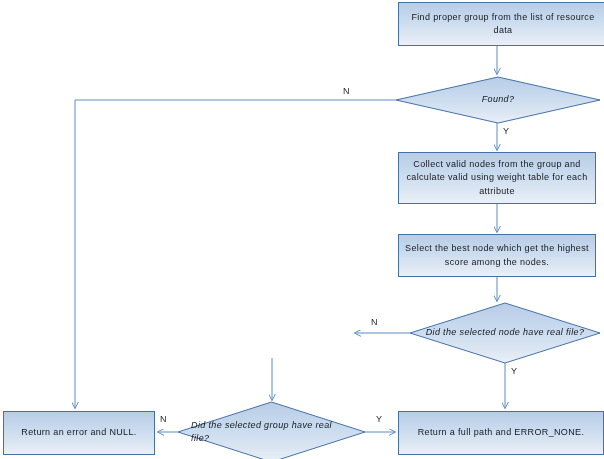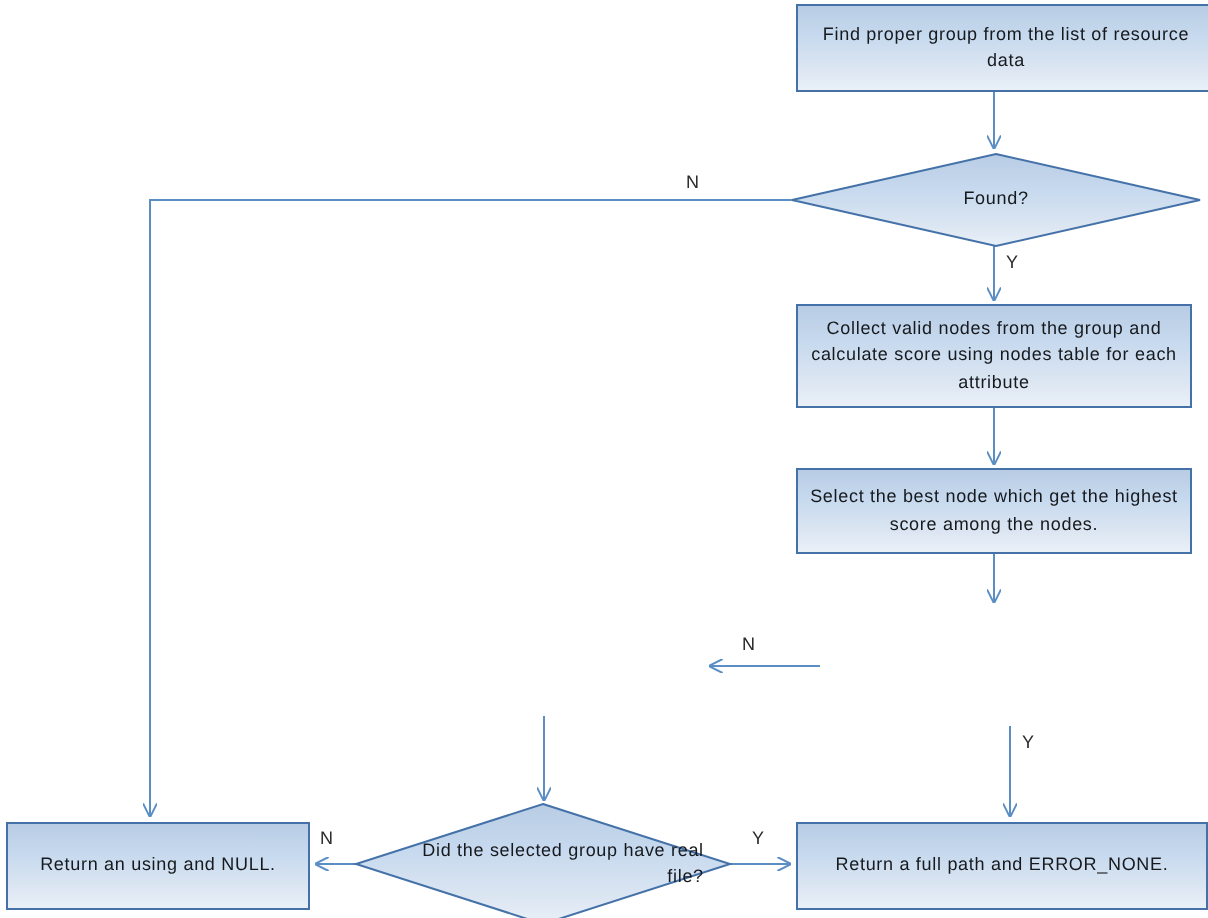--- a/index.html
+++ b/index.html
@@ -52,26 +52,27 @@
   }
   .diamond-label {
     position: absolute;
     left: 0;
     top: 0;
     width: 100%;
     height: 100%;
     display: flex;
     align-items: center;
     justify-content: center;
-    text-align: right;
+    text-align: left;
     font-size: 9px;
     line-height: 1.45;
     letter-spacing: 0.35px;
     color: #16191d;
     pointer-events: none;
+    font-style: italic;
   }
   .diamond-label span {
     display: block;
     max-width: 86%;
   }
   .edge-label {
     position: absolute;
     font-size: 9px;
     color: #2a2a2a;
     letter-spacing: 0.3px;
@@ -118,45 +119,53 @@
 
       <path d="M 365 432 L 395 432" marker-end="url(#arrow)"></path>
     </g>
   </svg>
 
   <div class="node proc" style="left:398px; top:2px; width:210px; height:44px;">
     <span>Find proper group from the list of resource data</span>
   </div>
 
   <div class="node proc" style="left:398px; top:152px; width:198px; height:52px;">
-    <span>Collect valid nodes from the group and calculate score using nodes table for each attribute</span>
+    <span>Collect valid nodes from the group and calculate valid using weight table for each attribute</span>
   </div>
 
   <div class="node proc" style="left:398px; top:234px; width:198px; height:43px;">
     <span>Select the best node which get the highest score among the nodes.</span>
   </div>
 
 
   <div class="node proc" style="left:3px; top:411px; width:152px; height:44px;">
-    <span>Return an using and NULL.</span>
+    <span>Return an error and NULL.</span>
   </div>
 
   <div class="node proc" style="left:398px; top:411px; width:206px; height:44px;">
     <span>Return a full path and ERROR_NONE.</span>
   </div>
 
   <div class="diamond-wrap" style="left:396px; top:77px; width:204px; height:46px;">
     <svg width="204" height="46" viewBox="0 0 204 46">
       <polygon points="102,0 204,23 102,46 0,23" fill="url(#nodefill)" stroke="#4472a8" stroke-width="1"></polygon>
     </svg>
     <div class="diamond-label">
       <span>Found?</span>
     </div>
   </div>
 
+  <div class="diamond-wrap" style="left:410px; top:303px; width:190px; height:60px;">
+    <svg width="190" height="60" viewBox="0 0 190 60">
+      <polygon points="95,0 190,30 95,60 0,30" fill="url(#nodefill)" stroke="#4472a8" stroke-width="1"></polygon>
+    </svg>
+    <div class="diamond-label">
+      <span>Did the selected node have real file?</span>
+    </div>
+  </div>
 
   <div class="diamond-wrap" style="left:178px; top:402px; width:187px; height:60px;">
     <svg width="187" height="60" viewBox="0 0 187 60">
       <polygon points="93.5,0 187,30 93.5,60 0,30" fill="url(#nodefill)" stroke="#4472a8" stroke-width="1"></polygon>
     </svg>
     <div class="diamond-label">
       <span>Did the selected group have real file?</span>
     </div>
   </div>
 

